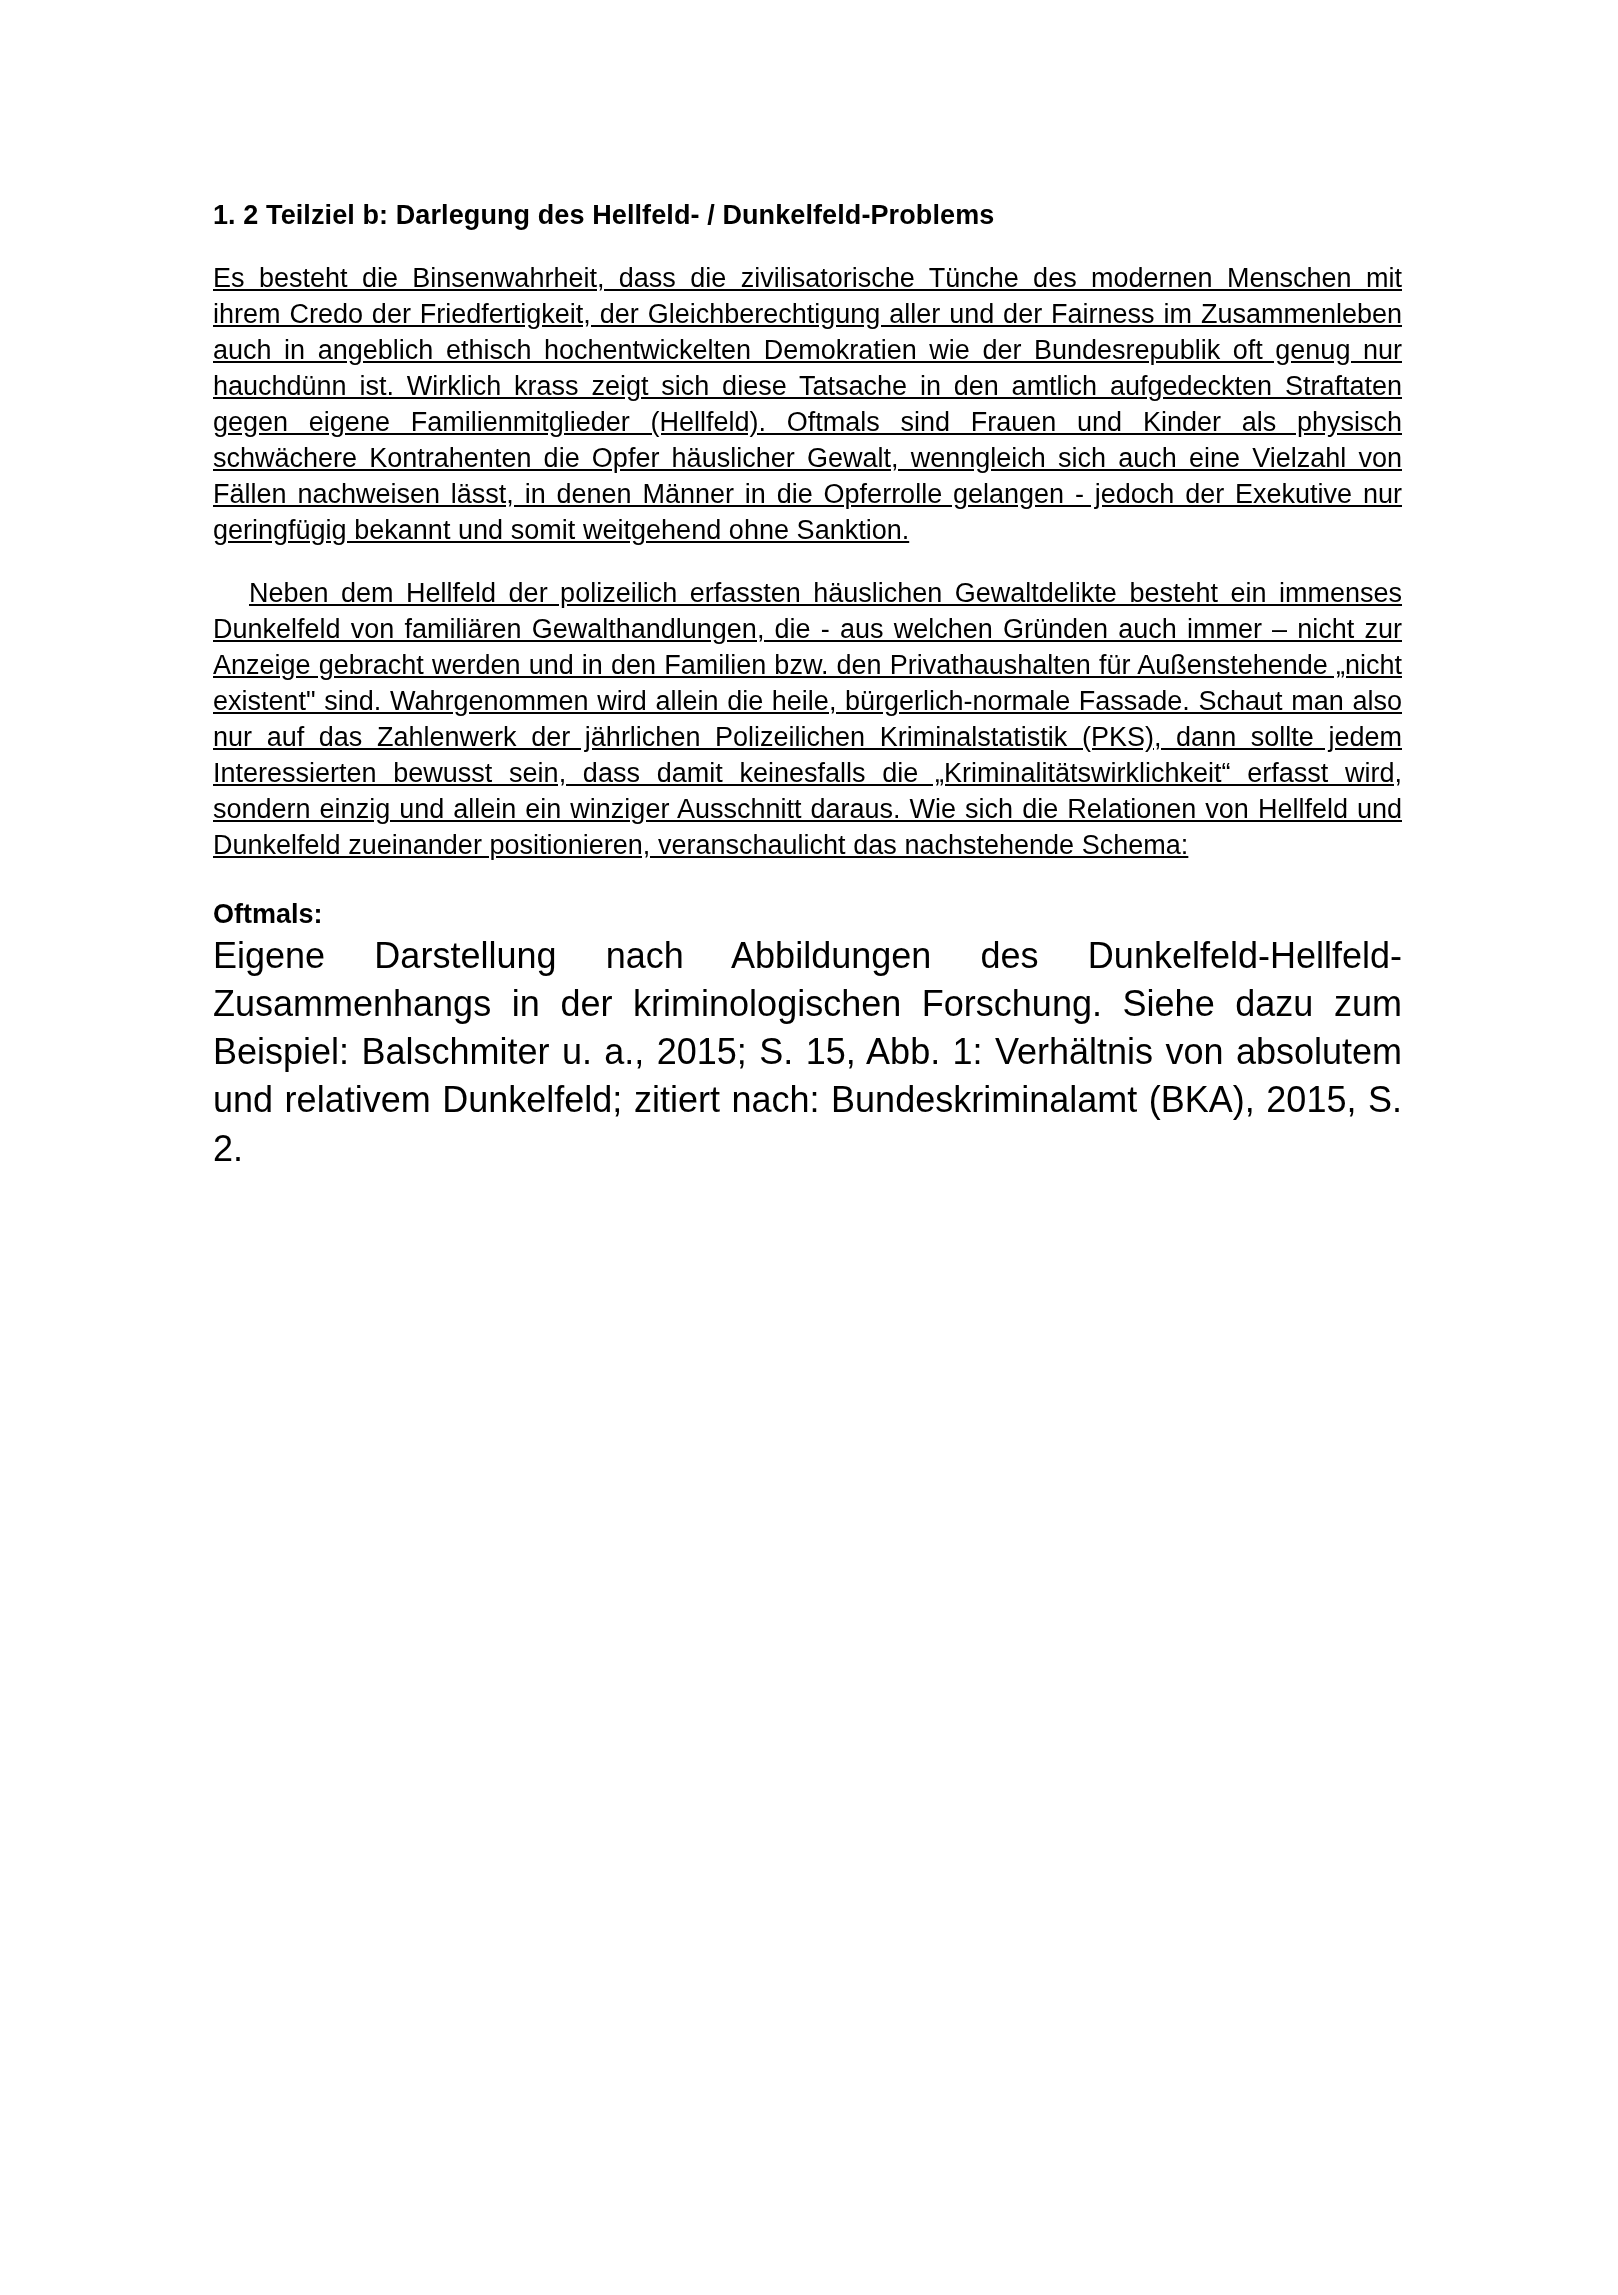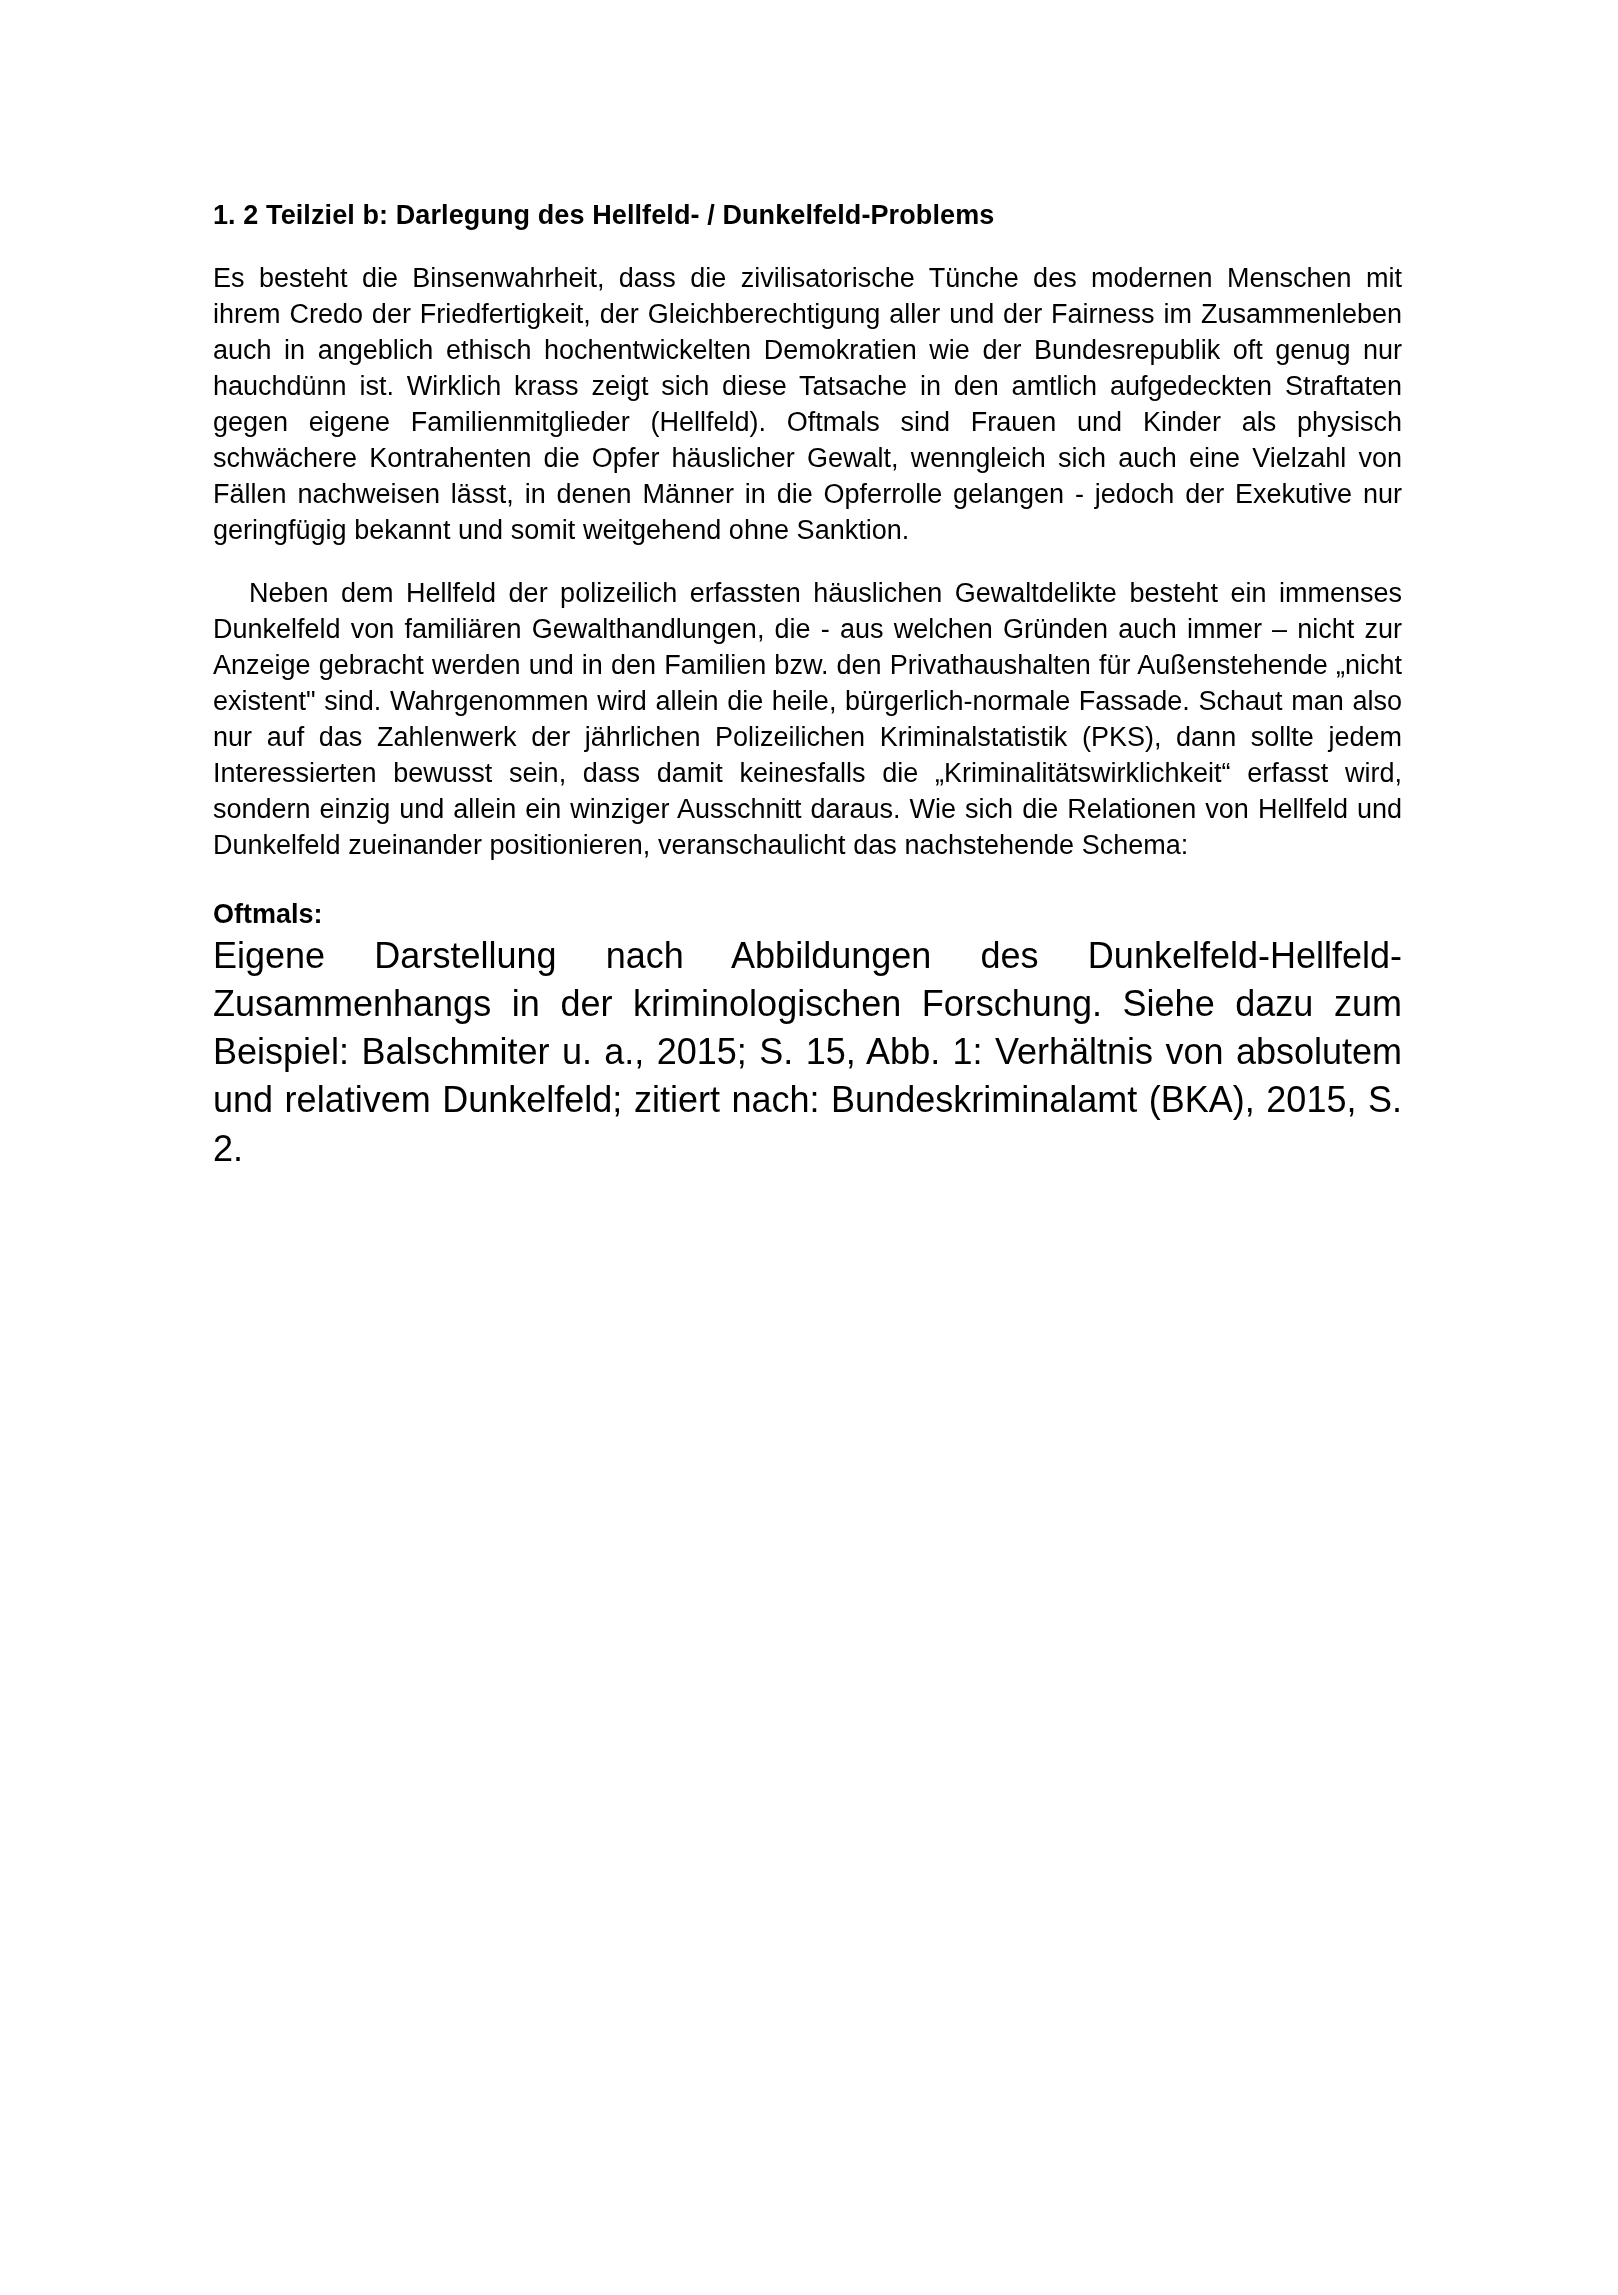--- a/index.html
+++ b/index.html
@@ -31,20 +31,21 @@
     line-height: 1.25;
     letter-spacing: 0.1px;
     margin: 0 0 27px 0;
   }
   p.body-text {
     font-size: 27px;
     line-height: 1.335;
     text-align: justify;
     margin: 0;
     word-spacing: 0.2px;
+    text-decoration: underline;
   }
   p.para-gap {
     margin-top: 27px;
   }
   .indent-first {
     display: inline-block;
     width: 36px;
   }
   .src-head {
     font-size: 27px;

